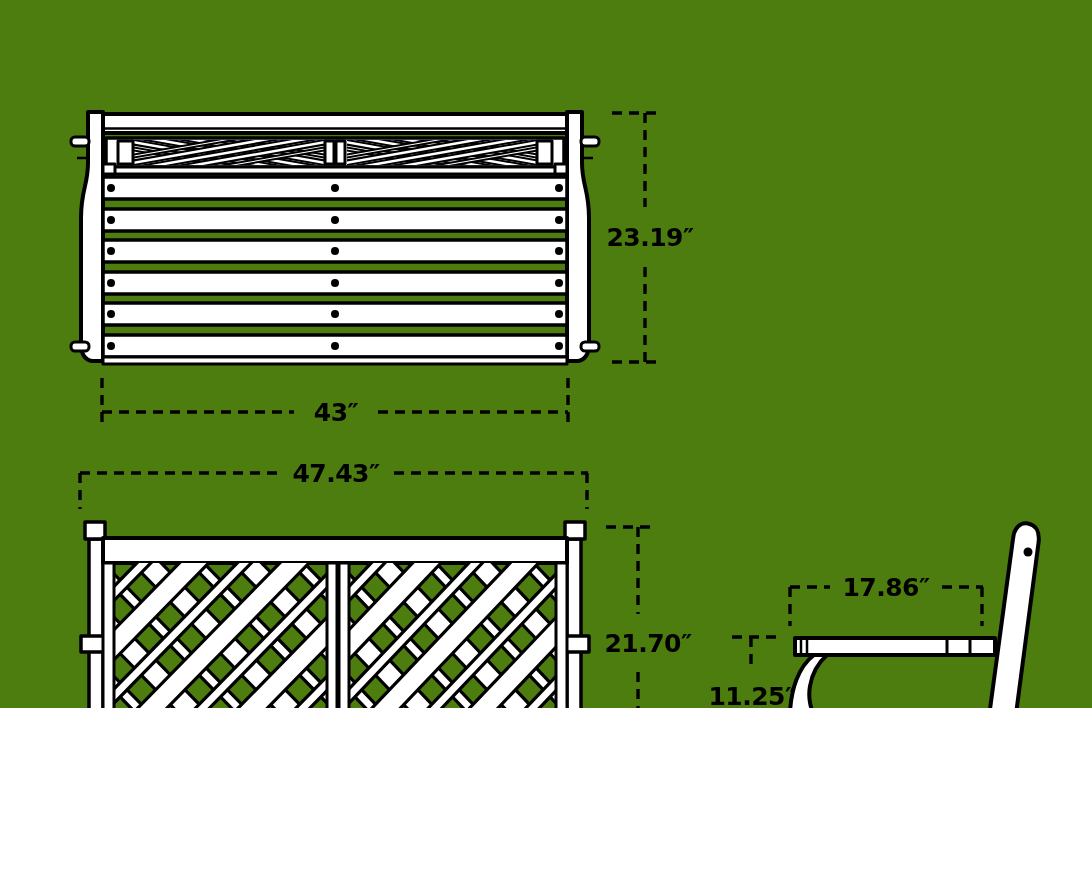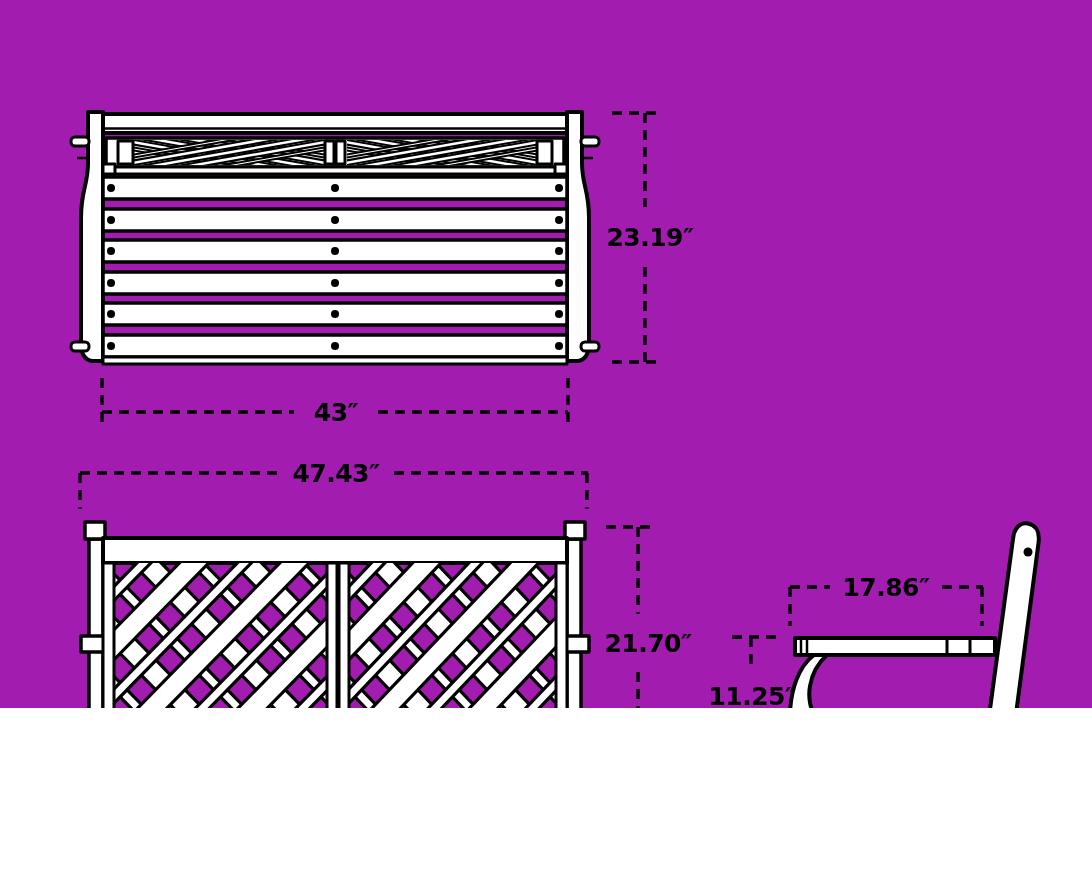--- a/index.html
+++ b/index.html
@@ -3,21 +3,21 @@
 <meta charset="utf-8">
 <style>
   html, body {
     margin: 0;
     padding: 0;
     background: #ffffff;
   }
   .stage {
     width: 1092px;
     height: 708px;
-    background: #a21caf;
+    background: #4d7c0f;
     position: relative;
   }
   svg { display: block; }
   .dim {
     font-family: "DejaVu Sans", "Liberation Sans", sans-serif;
     font-weight: 700;
     font-size: 25px;
     letter-spacing: -0.5px;
     fill: #000000;
   }

